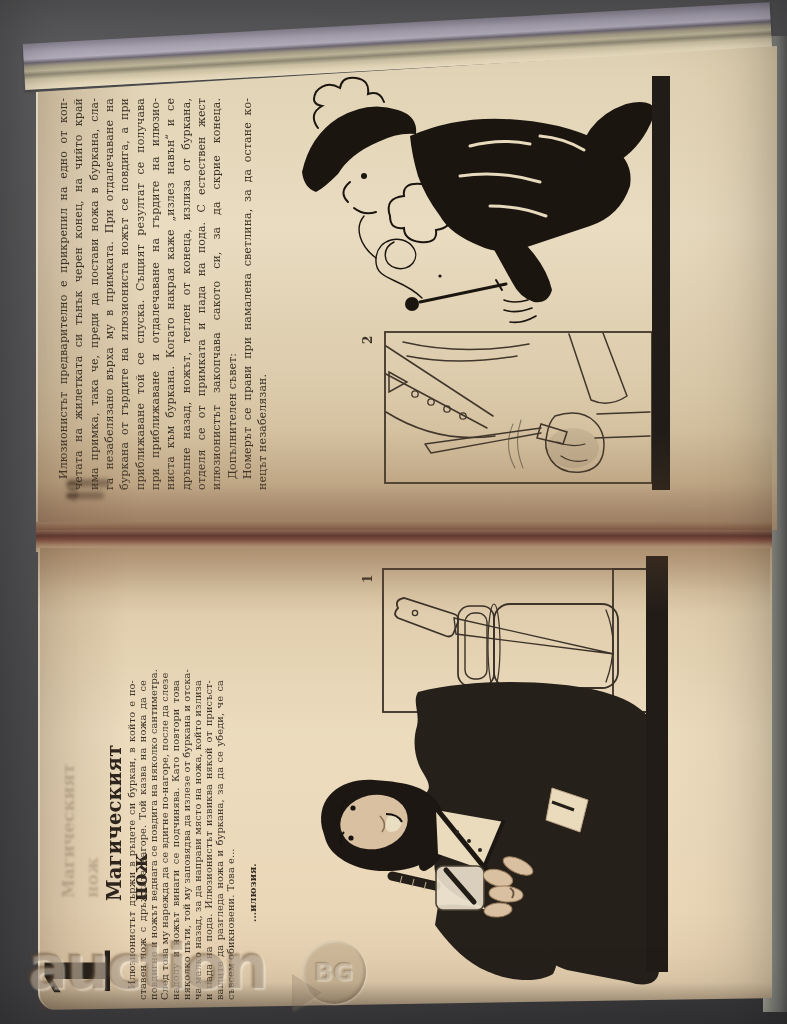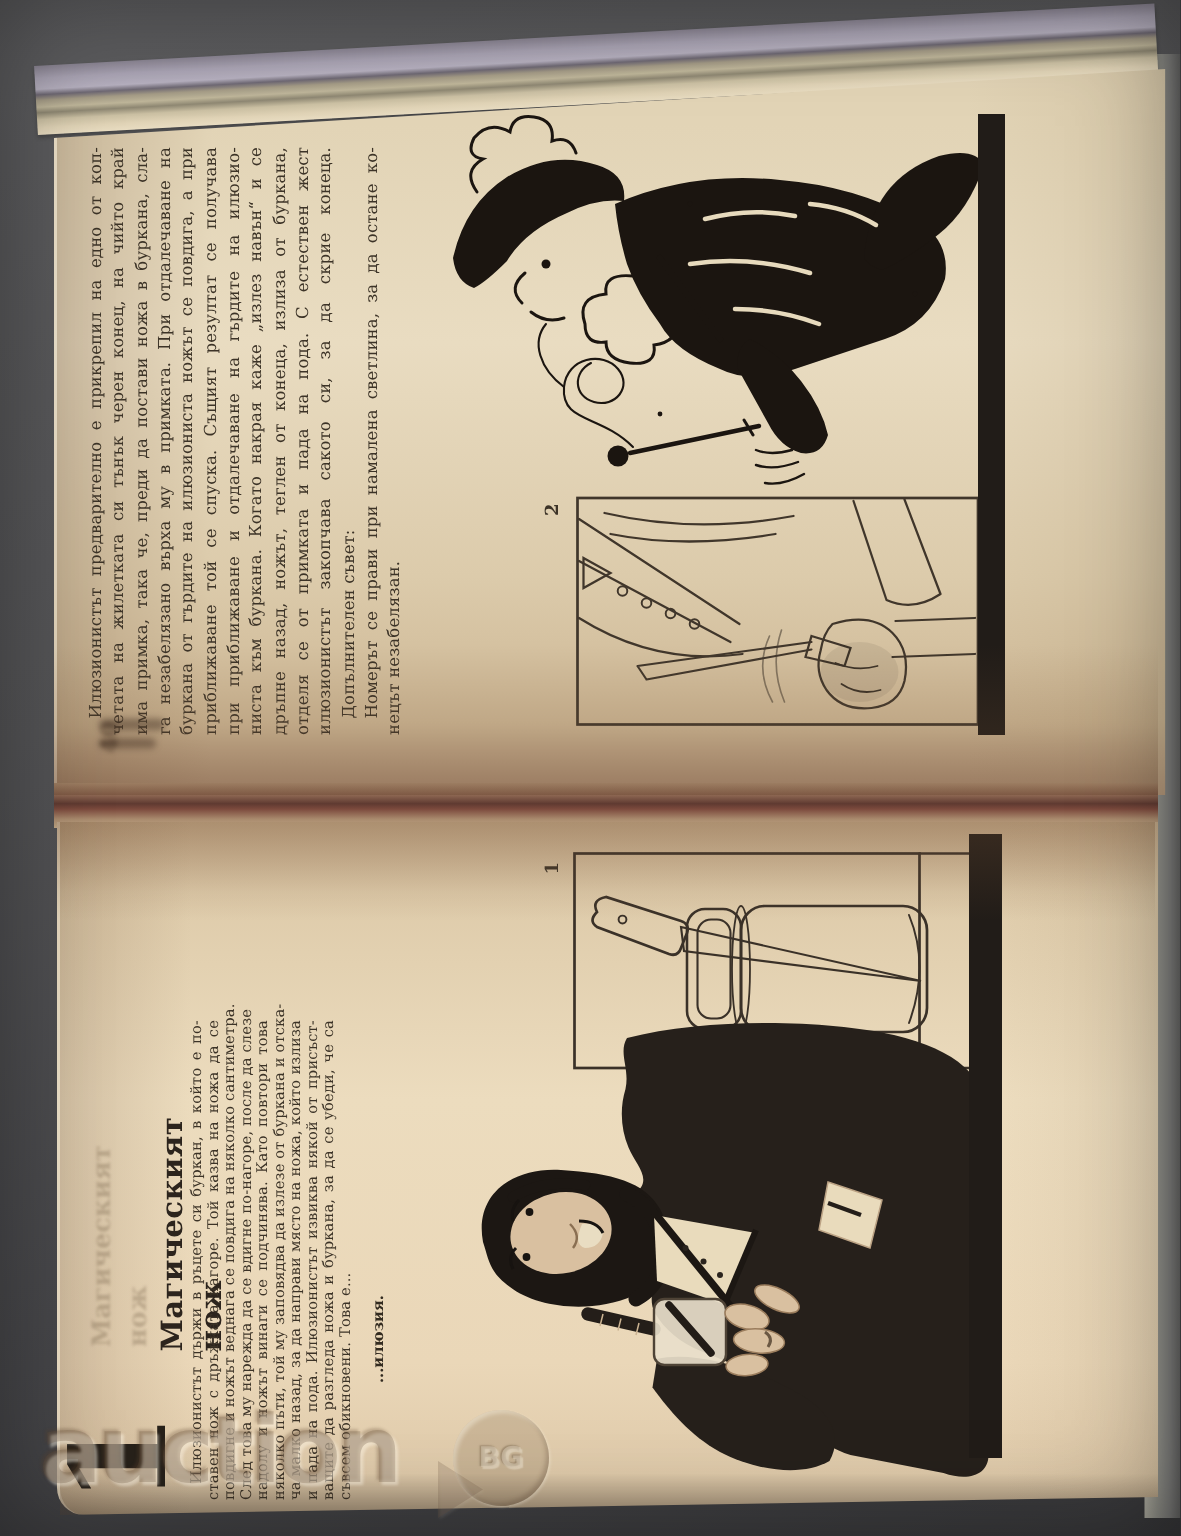--- a/index.html
+++ b/index.html
@@ -55,21 +55,21 @@
     font-size:62px;letter-spacing:-3px;color:rgba(112,89,66,.27);
     text-shadow:2px 2px 2px rgba(255,248,232,.5),-1.5px -1.5px 2px rgba(92,70,48,.28);}
   #wm-arrow{position:absolute;left:272px;top:40px;width:0;height:0;
     border-top:19px solid transparent;border-bottom:19px solid transparent;
     border-left:30px solid rgba(112,89,66,.24);
     filter:drop-shadow(1.5px 1.5px 1px rgba(255,248,232,.45));}
   #wm-badge{position:absolute;left:282px;top:6px;width:64px;height:64px;border-radius:50%;
     background:rgba(118,94,70,.22);
     box-shadow:inset 2px 2px 3px rgba(255,250,235,.4),inset -2px -2px 3px rgba(90,70,50,.28),1px 1px 2px rgba(255,248,232,.35);
     display:flex;align-items:center;justify-content:center;}
-  #wm-badge span{font-family:"DejaVu Sans",sans-serif;font-weight:bold;font-size:19px;
+  #wm-badge span{font-family:"DejaVu Sans",sans-serif;font-weight:bold;font-size:25px;
     color:rgba(222,208,184,.55);text-shadow:-1px -1px 1px rgba(90,70,50,.35),1px 1px 1px rgba(255,250,235,.4);}
   .smudge{position:absolute;background:rgba(55,40,30,.45);border-radius:4px;filter:blur(2px);}
   #vignette{left:0;top:0;width:787px;height:1024px;pointer-events:none;
     box-shadow:inset 0 0 70px rgba(0,0,0,.38);}
   svg{display:block;}
 </style>
 </head>
 <body>
 
 <div id="stage">

